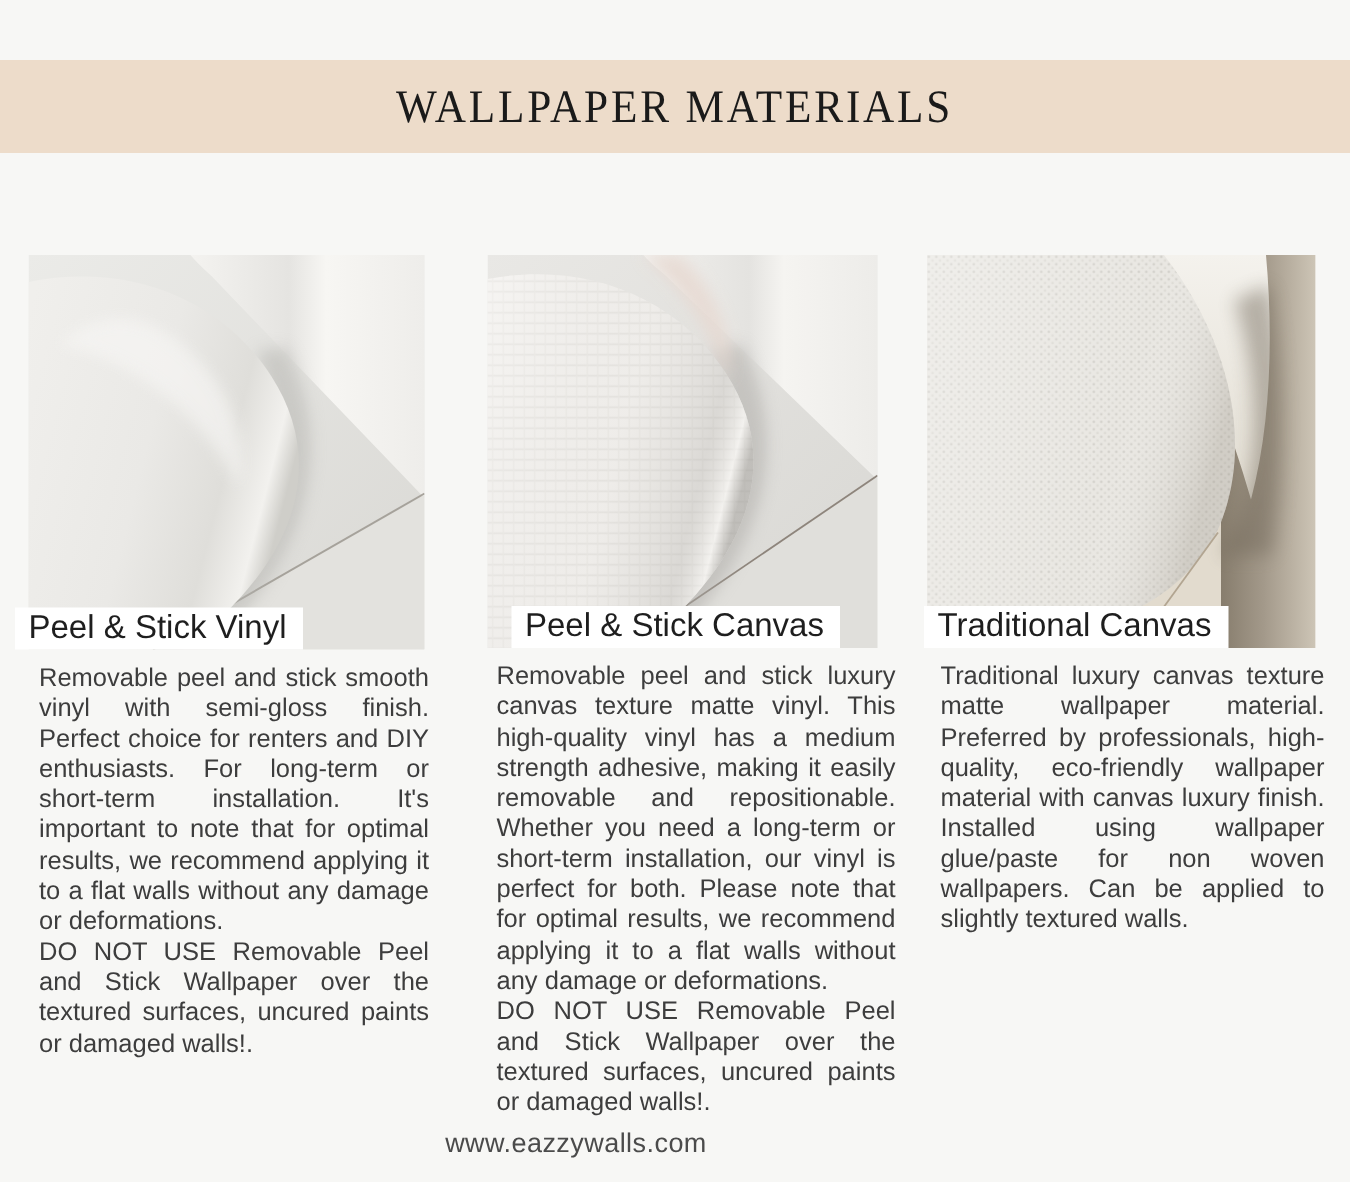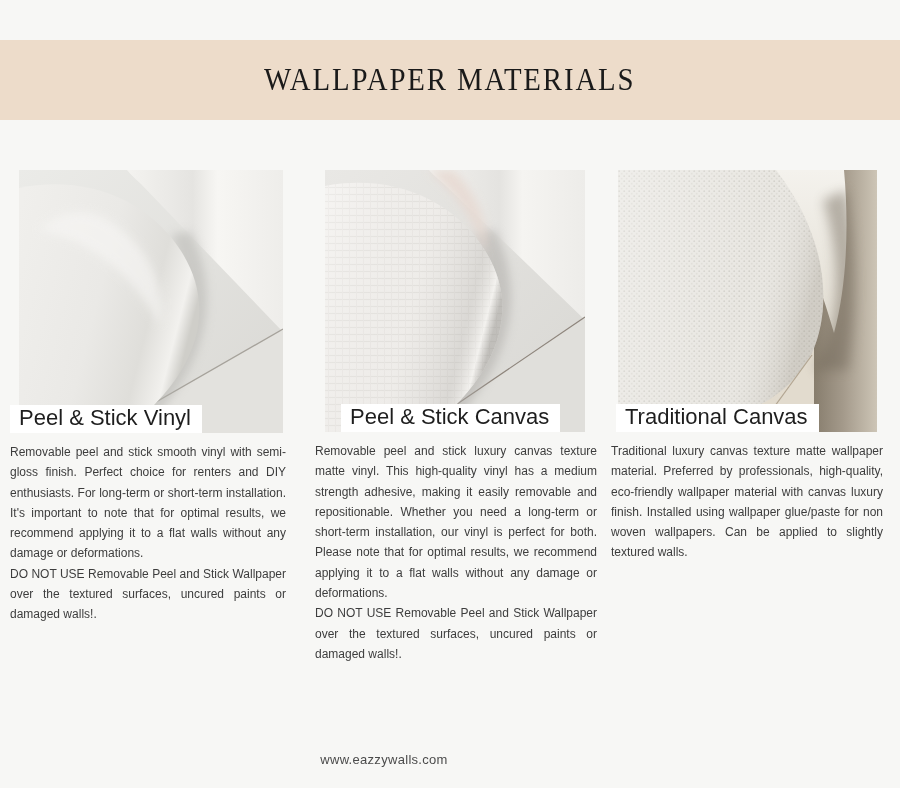--- a/index.html
+++ b/index.html
@@ -1,21 +1,21 @@
 <!DOCTYPE html>
 <html><head>
 <meta charset="utf-8">
 <style>
   html { background:#f7f7f5; }
   body {
     margin:0; width:900px; height:788px; position:relative; overflow:hidden;
     background:#f7f7f5; font-family:"Liberation Sans", sans-serif;
   }
   .band {
-    position:absolute; top:40px; left:0; width:900px; height:80px;
+    position:absolute; top:40px; left:0; width:900px; height:62px;
     background:#eddcca; display:flex; align-items:center; justify-content:center;
   }
   .band h1 {
     margin:0; font-family:"Liberation Serif", serif; font-weight:400;
     font-size:31px; letter-spacing:2px; color:#1a1a1a; transform:scaleX(0.93);
     white-space:nowrap;
   }
   .col { position:absolute; top:170px; }
   #col1 { left:10px;  width:276px; }
   #col2 { left:315px; width:282px; }
@@ -26,30 +26,30 @@
   #col3 .photo { margin-left:7px;  width:259px; height:262px; }
   .photo svg { display:block; width:100%; height:100%; }
   .label {
     position:absolute; bottom:0; background:#ffffff; color:#1e1e1e;
     font-size:22px; padding:3px 11px 5px 9px; white-space:nowrap; line-height:20px;
   }
   #col1 .label { left:-9px; }
   #col2 .label { left:16px; }
   #col3 .label { left:-2px; }
   .desc {
-    margin:9px 0 0 0; font-size:12px; line-height:20.3px; color:#3d3d3d;
+    margin:9px 0 0 16px; font-size:17px; line-height:20.3px; color:#3d3d3d;
     text-align:justify;
   }
   .desc.warning {
     margin-top:0; text-decoration-thickness:1.5px;
     text-underline-offset:3px;
   }
   .site-footer {
     position:absolute; top:752px; left:0; width:768px; text-align:center;
-    font-size:13px; letter-spacing:0.3px; color:#4b4b4b;
+    font-size:18px; letter-spacing:0.3px; color:#4b4b4b;
   }
 </style>
 </head>
 <body>
 
 <header class="band">
   <h1>WALLPAPER MATERIALS</h1>
 </header>
 
 <section class="col" id="col1">

